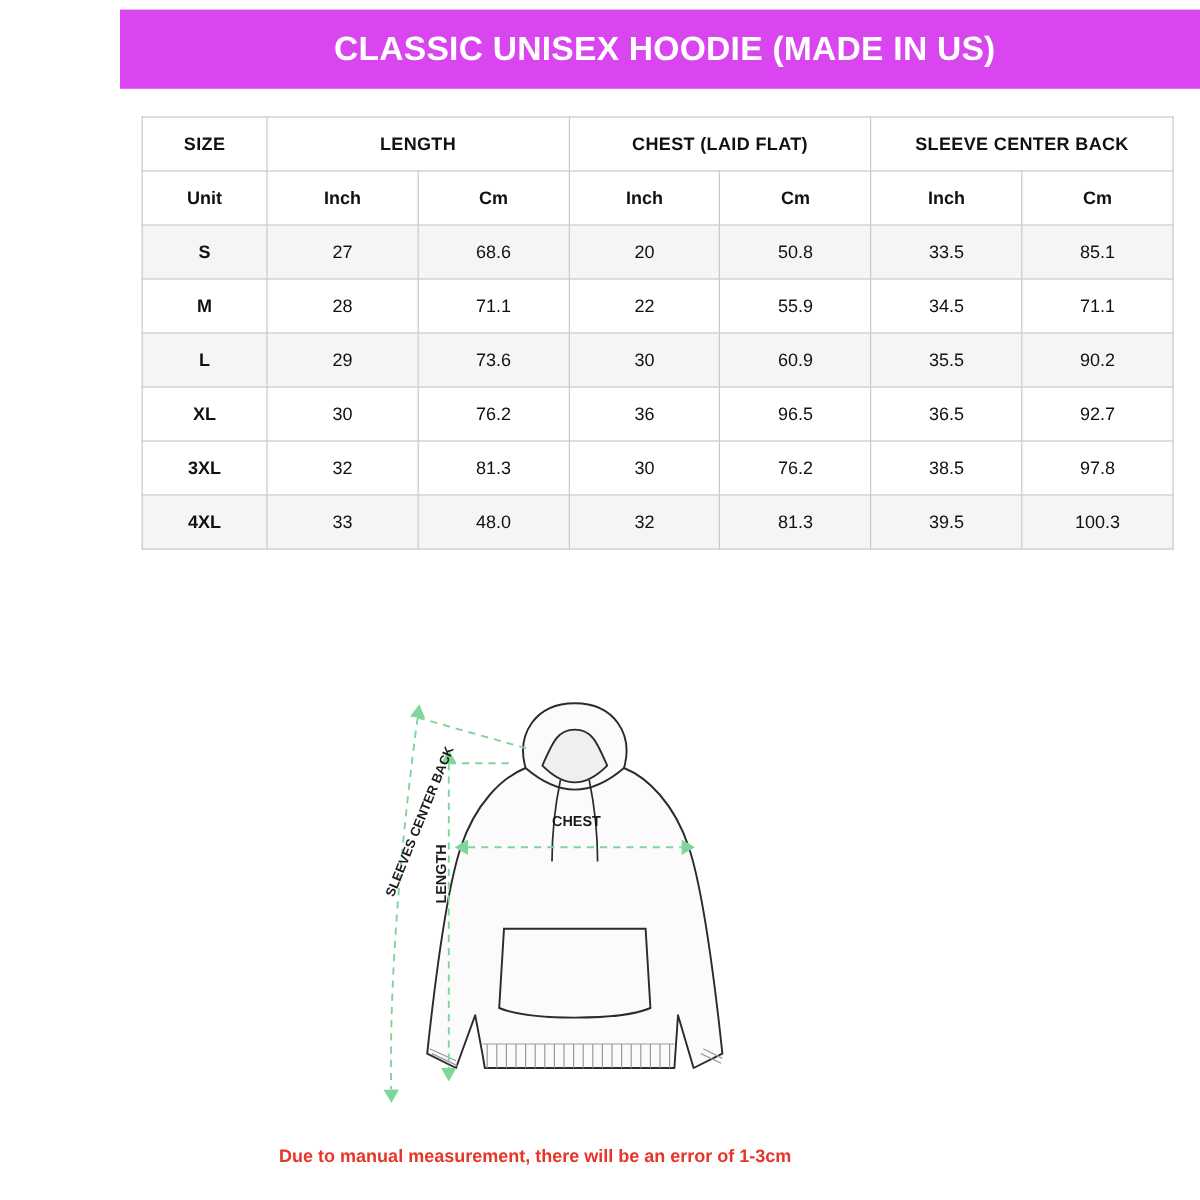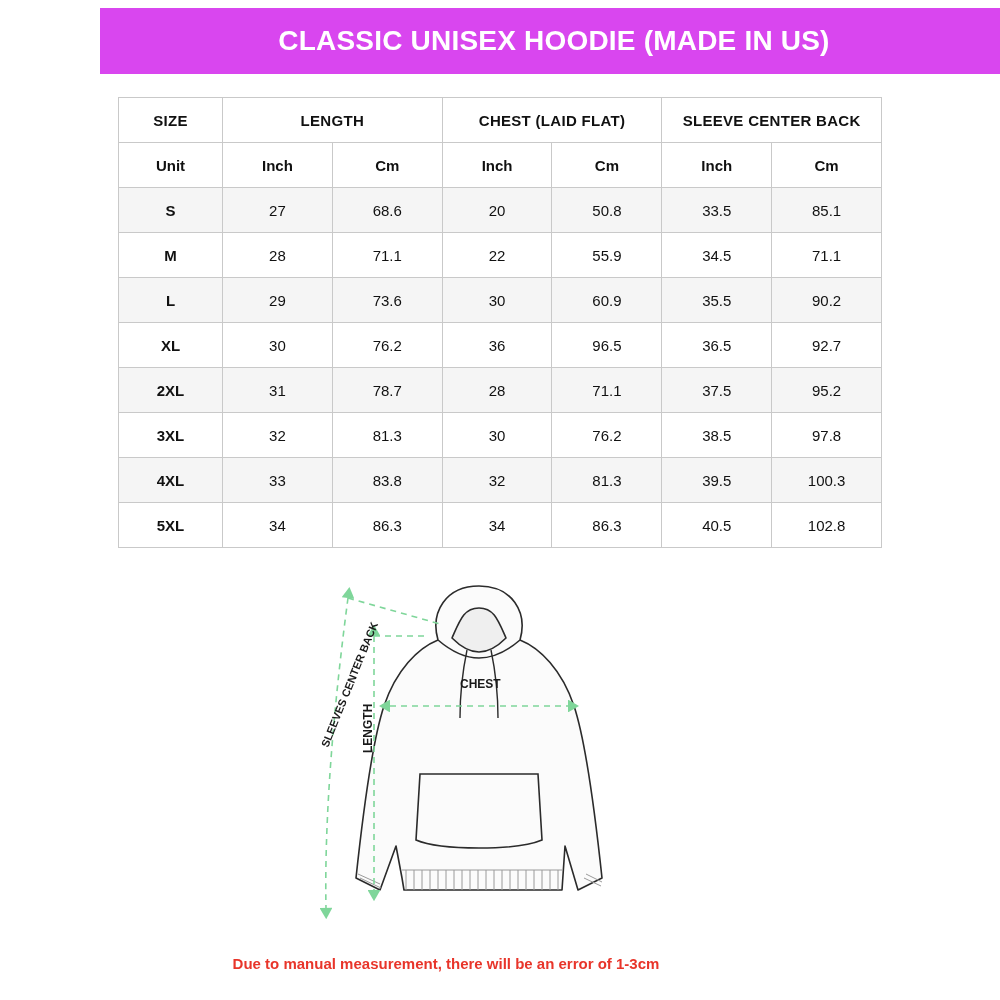--- a/index.html
+++ b/index.html
@@ -31,21 +31,21 @@
     font-size: 28px;
     font-weight: bold;
     letter-spacing: 0.2px;
     white-space: nowrap;
   }
 
   
   .table-wrap {
     position: absolute;
     left: 118px; top: 97px;
-    width: 764px;
+    width: 860px;
   }
   table.size-table {
     border-collapse: collapse;
     width: 100%;
     table-layout: fixed;
   }
   table.size-table td, table.size-table th {
     border: 1px solid #c9c9c9;
     text-align: center;
     font-size: 15px;
@@ -158,55 +158,37 @@
         </tr>
         <tr>
           <td class="size-cell">XL</td>
           <td>30</td>
           <td>76.2</td>
           <td>36</td>
           <td>96.5</td>
           <td>36.5</td>
           <td>92.7</td>
         </tr>
-        <tr class="shaded">
-          <td class="size-cell">2XL</td>
-          <td>31</td>
-          <td>78.7</td>
-          <td>28</td>
-          <td>71.1</td>
-          <td>37.5</td>
-          <td>95.2</td>
-        </tr>
         <tr>
           <td class="size-cell">3XL</td>
           <td>32</td>
           <td>81.3</td>
           <td>30</td>
           <td>76.2</td>
           <td>38.5</td>
           <td>97.8</td>
         </tr>
         <tr class="shaded">
           <td class="size-cell">4XL</td>
           <td>33</td>
-          <td>83.8</td>
+          <td>48.0</td>
           <td>32</td>
           <td>81.3</td>
           <td>39.5</td>
           <td>100.3</td>
-        </tr>
-        <tr>
-          <td class="size-cell">5XL</td>
-          <td>34</td>
-          <td>86.3</td>
-          <td>34</td>
-          <td>86.3</td>
-          <td>40.5</td>
-          <td>102.8</td>
         </tr>
       </tbody>
     </table>
   </div>
 
   <div class="diagram">
     <svg width="380" height="350" viewBox="0 0 380 350" xmlns="http://www.w3.org/2000/svg">
       <defs>
         <marker id="arrL" markerWidth="8" markerHeight="8" refX="7" refY="4" orient="auto">
           <path d="M7,0 L0,4 L7,8 z" fill="#7fd69a"></path>

